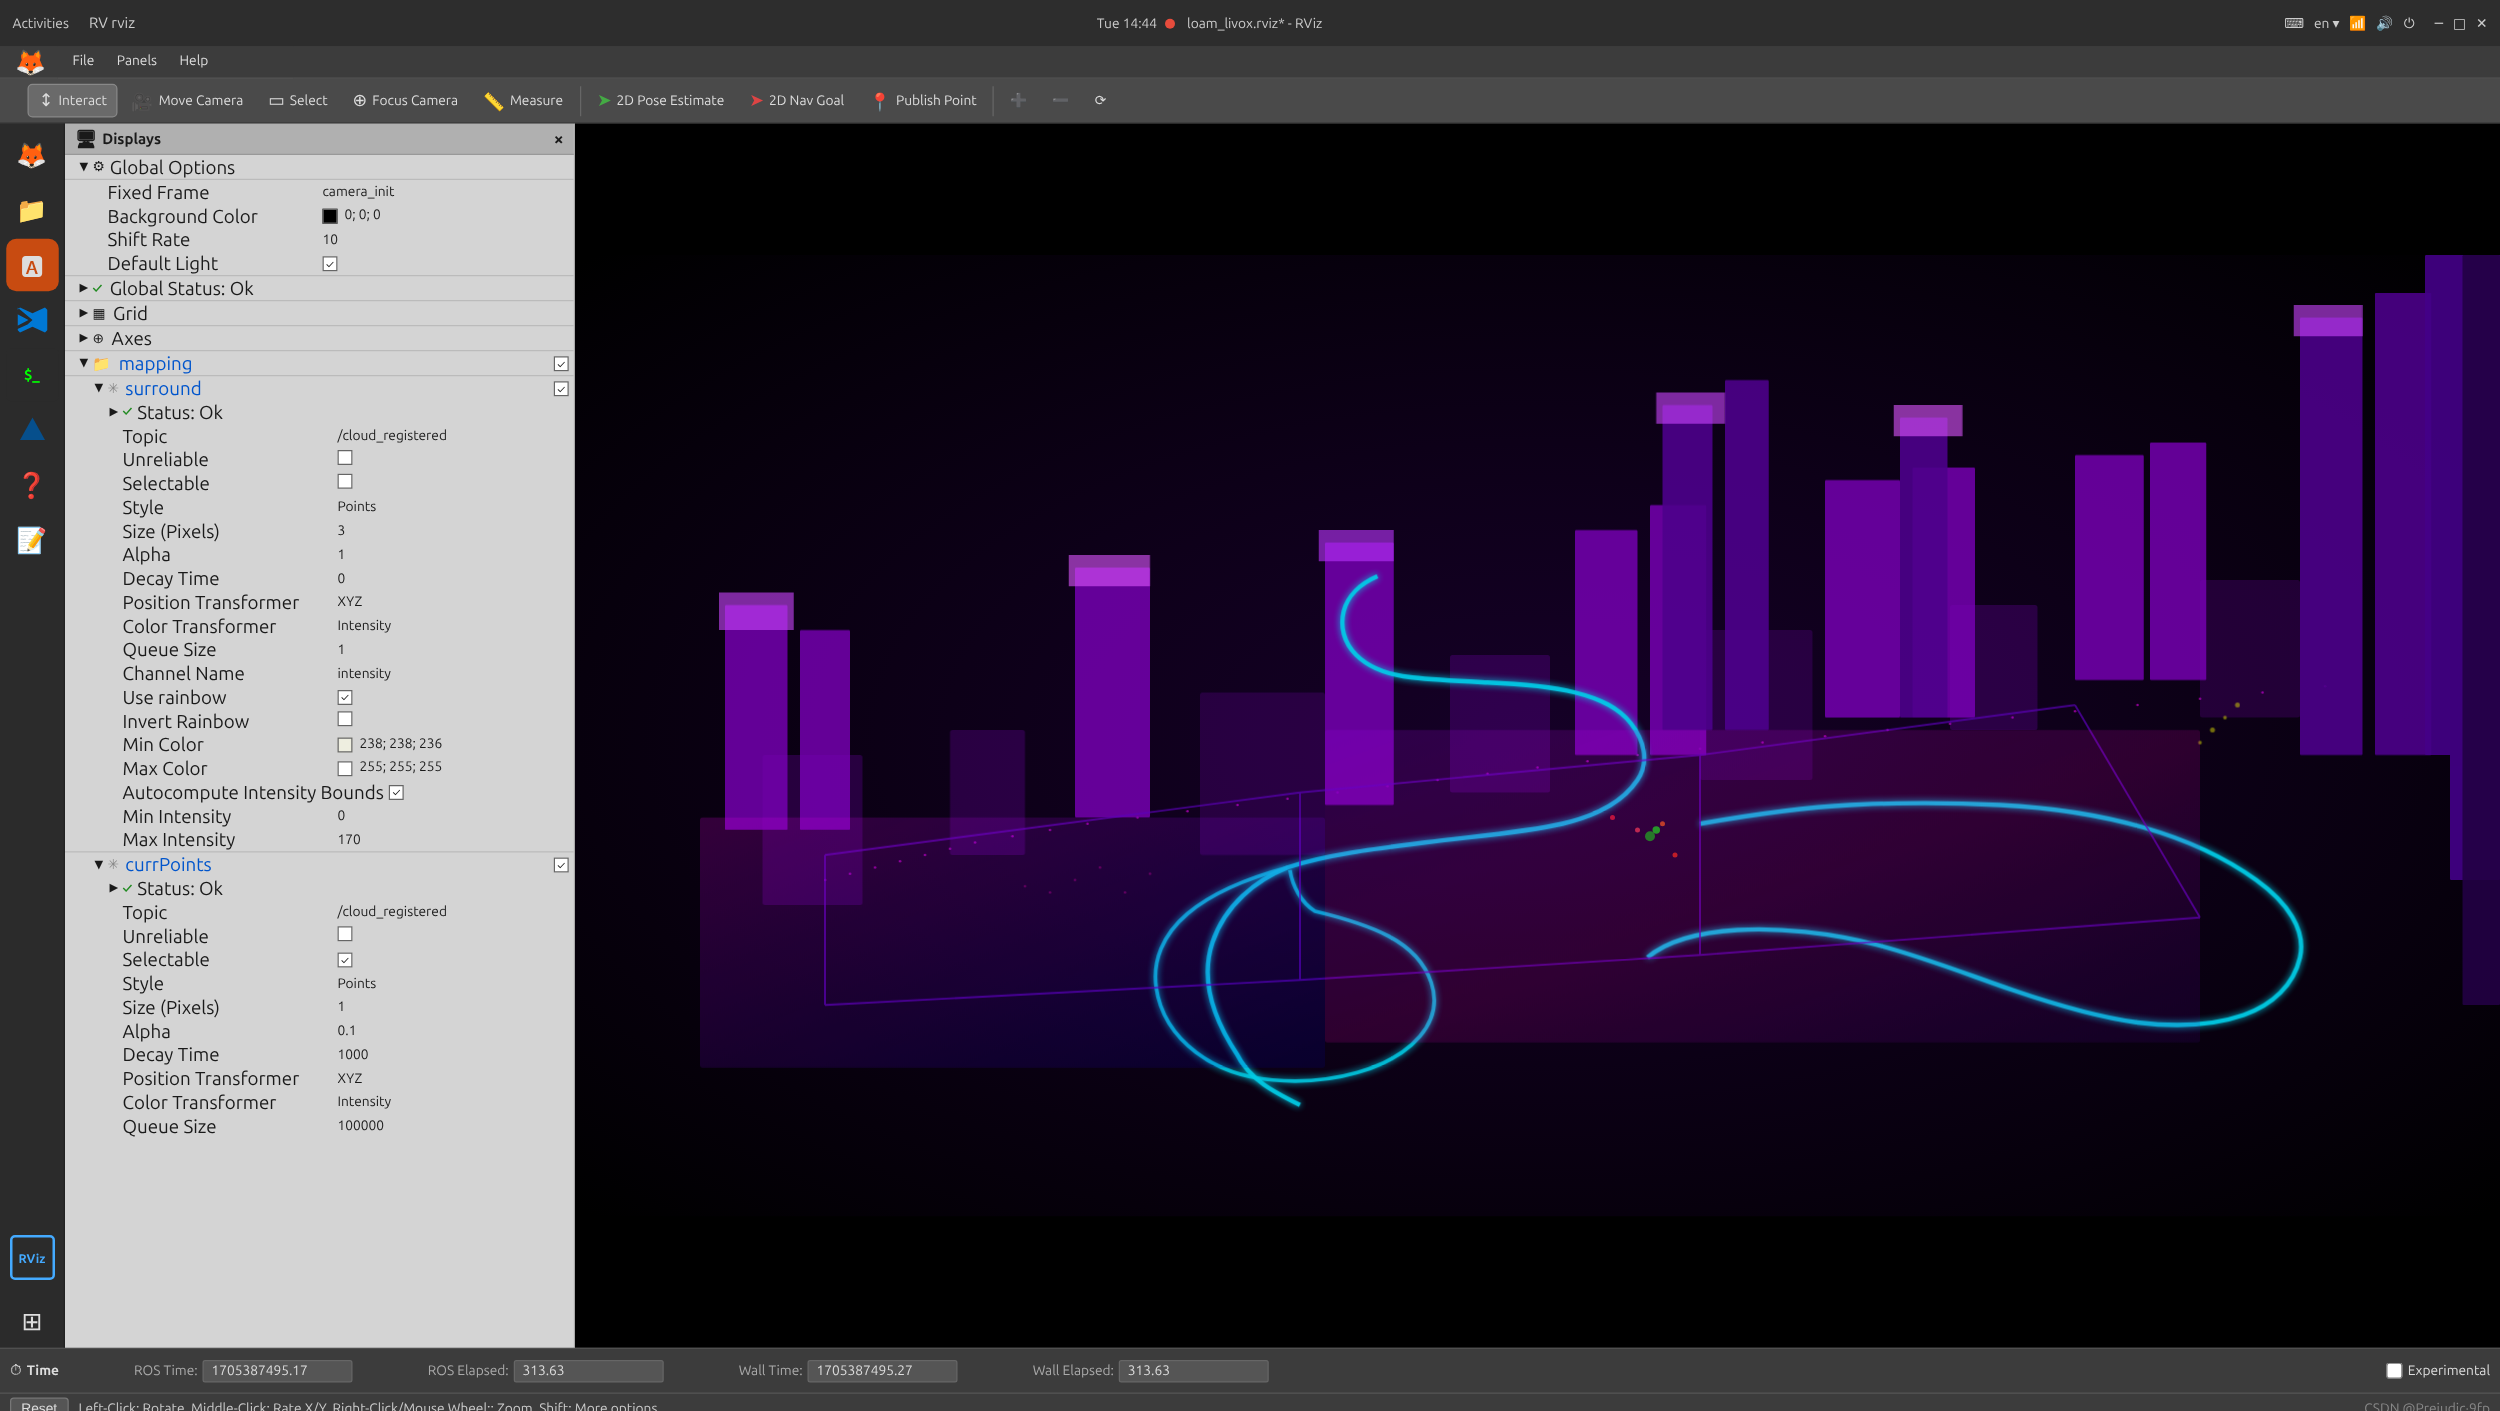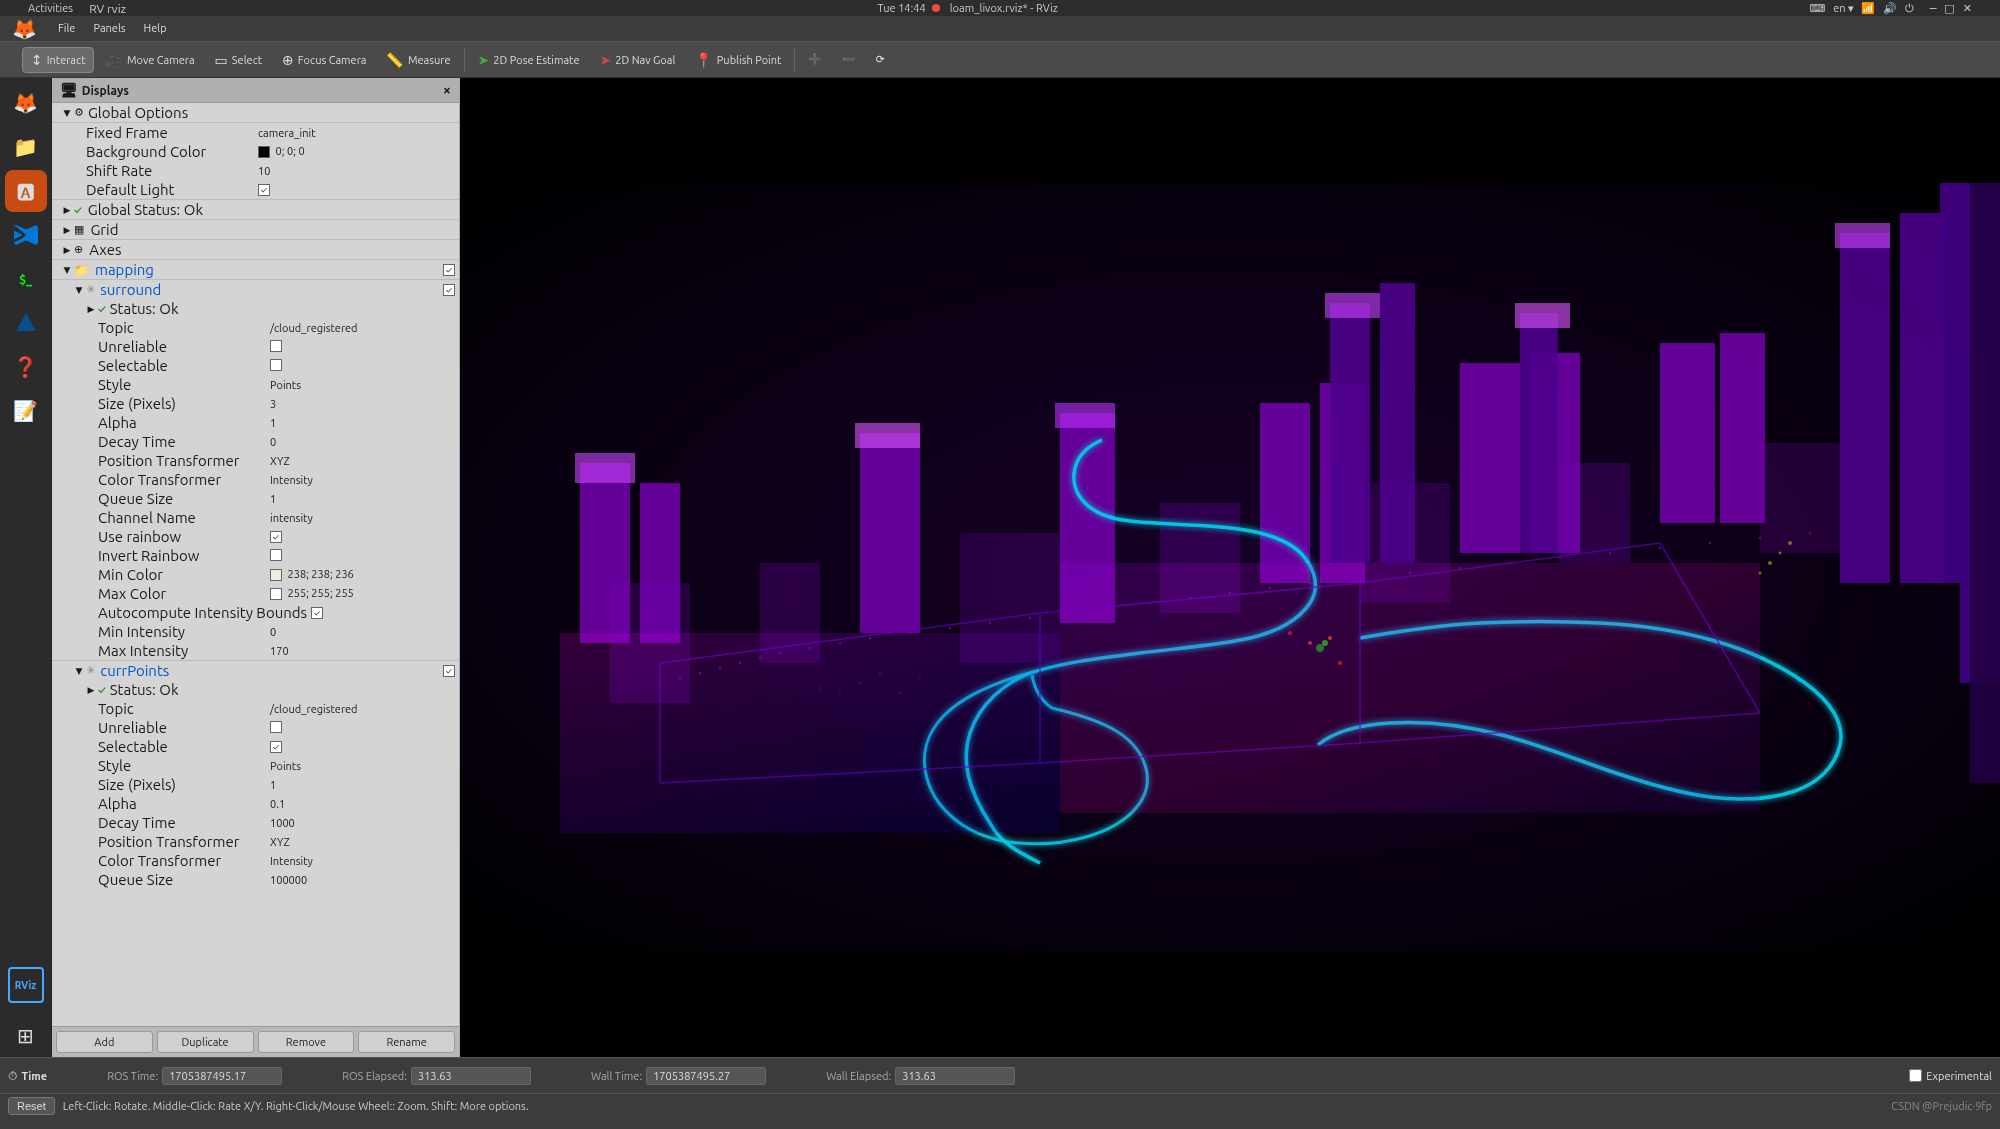--- a/index.html
+++ b/index.html
@@ -8,26 +8,26 @@
       font-size: 11px;
       background: #3c3c3c;
       color: #ddd;
       width: 2000px;
       height: 1129px;
       overflow: hidden;
     }
 
     
     #system-bar {
-      height: 16px;
+      height: 37px;
       background: #2d2d2d;
       display: flex;
       align-items: center;
       justify-content: space-between;
-      padding: 0 28px;
+      padding: 0 10px;
       font-size: 11px;
       color: #ccc;
       text-align: right;
     }
     #system-bar-left { display: flex; align-items: center; gap: 8px; }
     #system-bar-center { display: flex; align-items: center; gap: 6px; }
     #system-bar-right { display: flex; align-items: center; gap: 8px; }
     .sys-dot { width: 8px; height: 8px; border-radius: 50%; background: #e74c3c; display: inline-block; }
 
     
@@ -718,26 +718,20 @@
       </div>
 
       <div class="tree-item">
         <div class="tree-row indent4">
           <span class="tree-label">Queue Size</span>
           <span class="tree-value">100000</span>
         </div>
       </div>
     </div>
 
-    <div id="displays-footer">
-      <div class="footer-btn">Add</div>
-      <div class="footer-btn">Duplicate</div>
-      <div class="footer-btn">Remove</div>
-      <div class="footer-btn">Rename</div>
-    </div>
   </div>
 
   <div id="viewport">
 
     <svg class="viewport-svg" viewBox="0 0 1540 769" xmlns="http://www.w3.org/2000/svg">
 
       <rect width="1540" height="769" fill="#000"></rect>
 
       <defs>
         <radialGradient id="bg-glow" cx="50%" cy="50%" r="70%">

